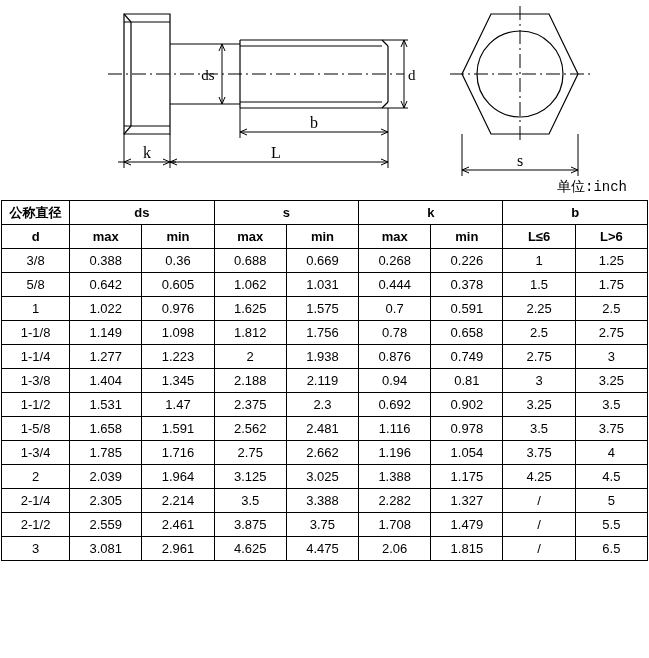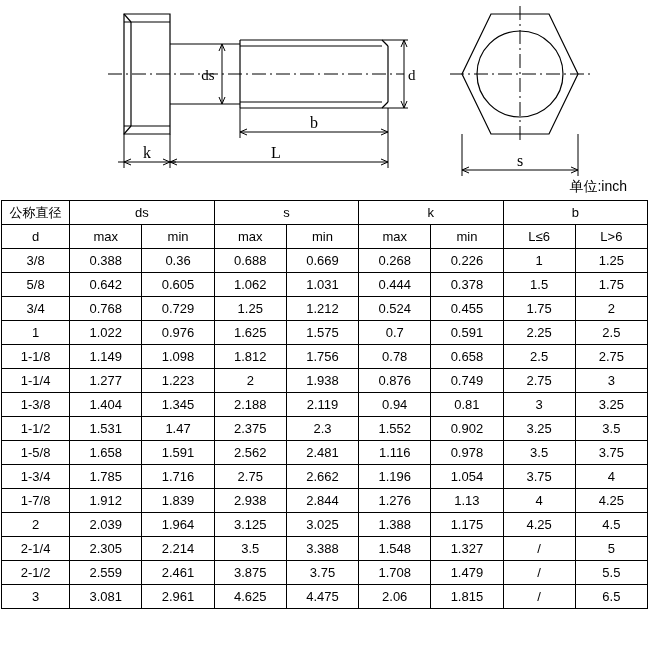--- a/index.html
+++ b/index.html
@@ -21,42 +21,42 @@
     height: 200px;
   }
   #diagram-svg {
     display: block;
   }
   #unit-label {
     position: absolute;
     right: 22px;
     top: 178px;
     font-size: 14px;
-    font-family: Liberation Sans, sans-serif;
+    font-family: Liberation Mono, monospace;
     white-space: nowrap;
     text-align: right;
   }
   table.spec {
     border-collapse: collapse;
     width: 647px;
     margin-left: 1px;
     table-layout: fixed;
   }
   table.spec th, table.spec td {
     border: 1px solid #000;
     text-align: center;
     font-size: 13px;
     font-family: "Liberation Sans", sans-serif;
     padding: 0;
     height: 23px;
     line-height: 23px;
     white-space: nowrap;
   }
   table.spec th {
-    font-weight: normal;
+    font-weight: bold;
   }
   .colgroup-head {
     font-size: 14px;
   }
   .firstcol {
     width: 68px;
   }
   .datacol {
     width: 72px;
   }
@@ -225,31 +225,20 @@
         <td>0.642</td>
         <td>0.605</td>
         <td>1.062</td>
         <td>1.031</td>
         <td>0.444</td>
         <td>0.378</td>
         <td>1.5</td>
         <td>1.75</td>
       </tr>
       <tr>
-        <td>3/4</td>
-        <td>0.768</td>
-        <td>0.729</td>
-        <td>1.25</td>
-        <td>1.212</td>
-        <td>0.524</td>
-        <td>0.455</td>
-        <td>1.75</td>
-        <td>2</td>
-      </tr>
-      <tr>
         <td>1</td>
         <td>1.022</td>
         <td>0.976</td>
         <td>1.625</td>
         <td>1.575</td>
         <td>0.7</td>
         <td>0.591</td>
         <td>2.25</td>
         <td>2.5</td>
       </tr>
@@ -285,21 +274,21 @@
         <td>0.81</td>
         <td>3</td>
         <td>3.25</td>
       </tr>
       <tr>
         <td>1-1/2</td>
         <td>1.531</td>
         <td>1.47</td>
         <td>2.375</td>
         <td>2.3</td>
-        <td>1.552</td>
+        <td>0.692</td>
         <td>0.902</td>
         <td>3.25</td>
         <td>3.5</td>
       </tr>
       <tr>
         <td>1-5/8</td>
         <td>1.658</td>
         <td>1.591</td>
         <td>2.562</td>
         <td>2.481</td>
@@ -313,48 +302,37 @@
         <td>1.785</td>
         <td>1.716</td>
         <td>2.75</td>
         <td>2.662</td>
         <td>1.196</td>
         <td>1.054</td>
         <td>3.75</td>
         <td>4</td>
       </tr>
       <tr>
-        <td>1-7/8</td>
-        <td>1.912</td>
-        <td>1.839</td>
-        <td>2.938</td>
-        <td>2.844</td>
-        <td>1.276</td>
-        <td>1.13</td>
-        <td>4</td>
-        <td>4.25</td>
-      </tr>
-      <tr>
         <td>2</td>
         <td>2.039</td>
         <td>1.964</td>
         <td>3.125</td>
         <td>3.025</td>
         <td>1.388</td>
         <td>1.175</td>
         <td>4.25</td>
         <td>4.5</td>
       </tr>
       <tr>
         <td>2-1/4</td>
         <td>2.305</td>
         <td>2.214</td>
         <td>3.5</td>
         <td>3.388</td>
-        <td>1.548</td>
+        <td>2.282</td>
         <td>1.327</td>
         <td>/</td>
         <td>5</td>
       </tr>
       <tr>
         <td>2-1/2</td>
         <td>2.559</td>
         <td>2.461</td>
         <td>3.875</td>
         <td>3.75</td>

